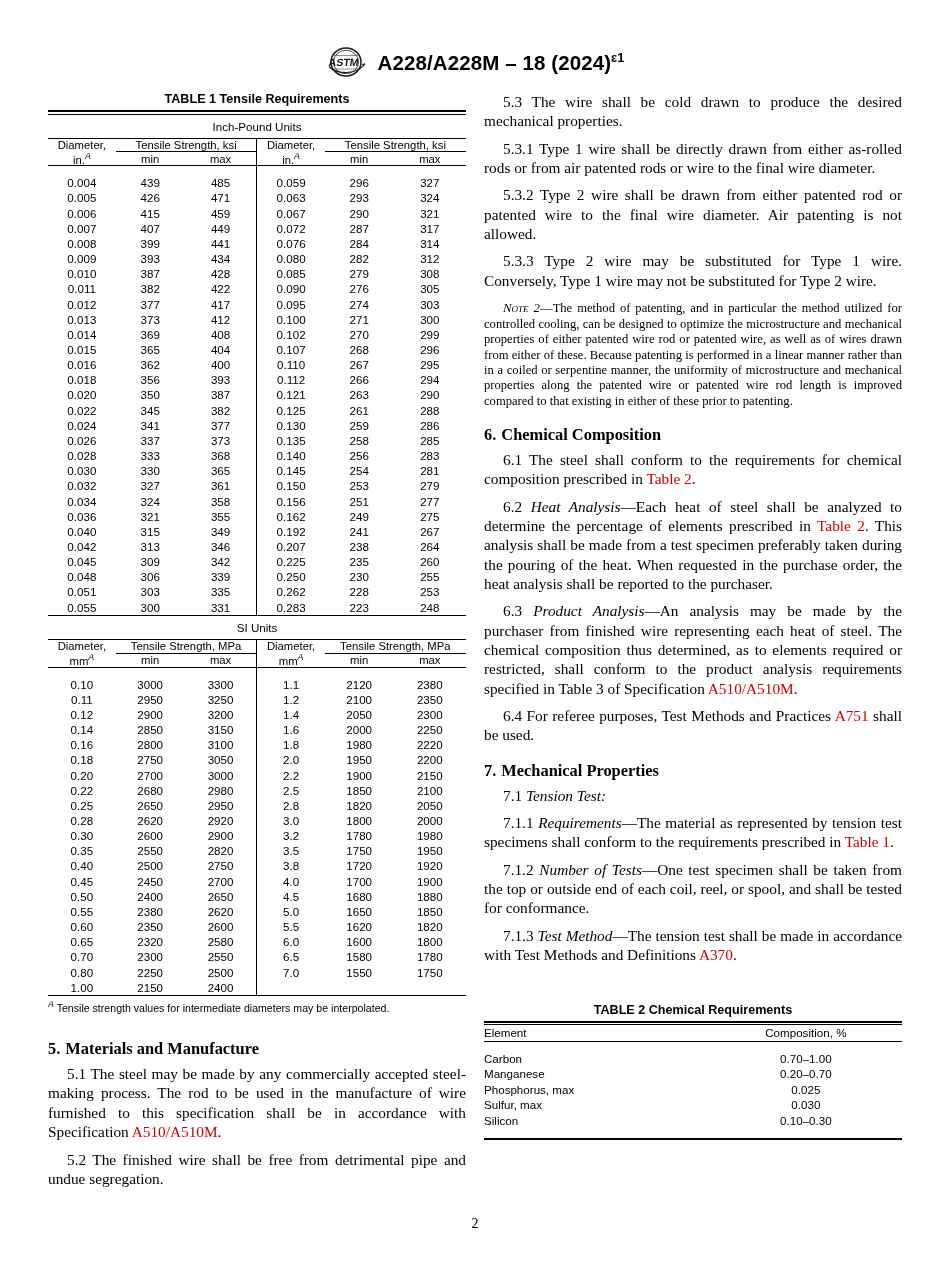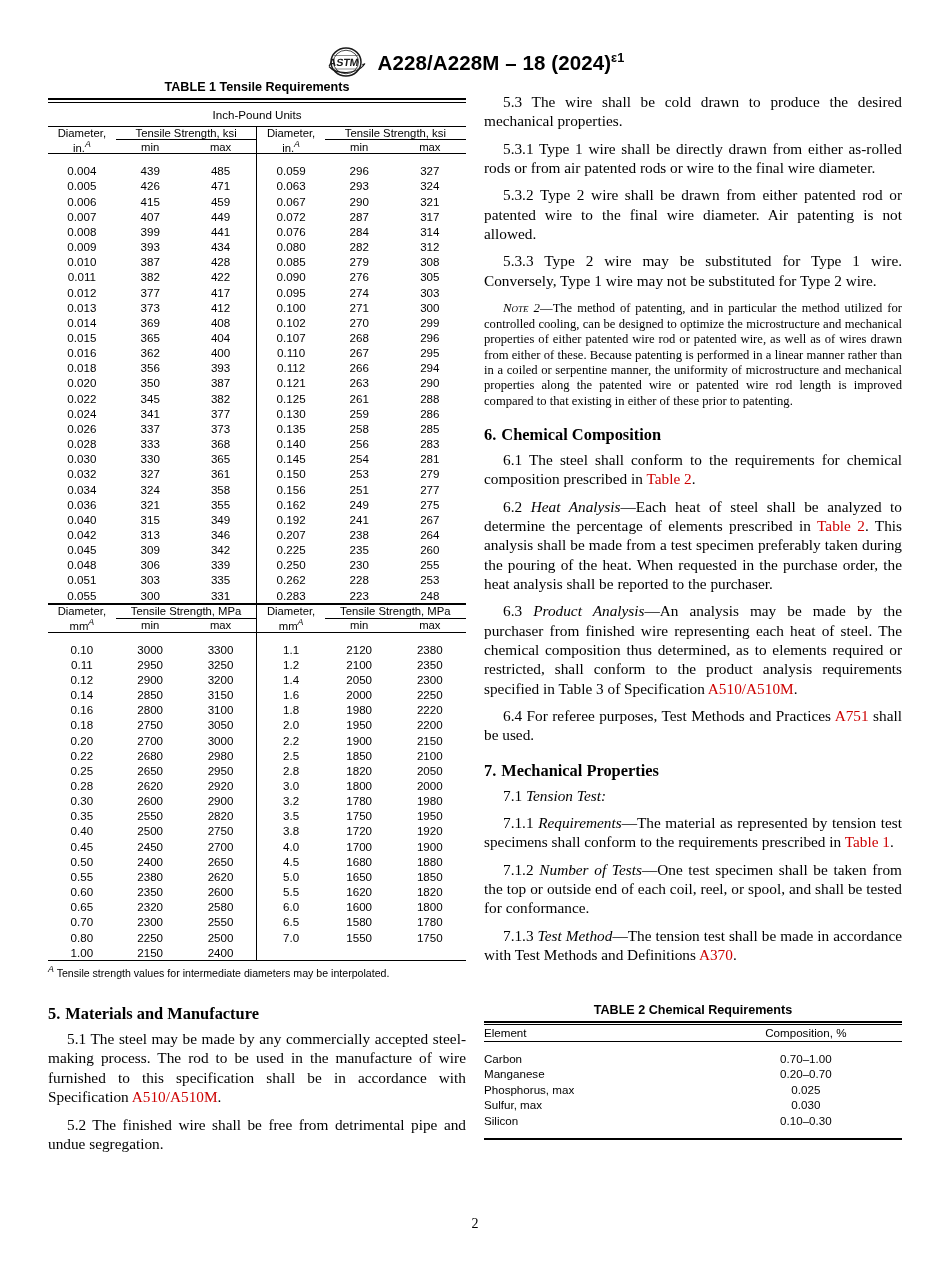--- a/index.html
+++ b/index.html
@@ -35,21 +35,21 @@
     letter-spacing: 0.1px;
     white-space: nowrap;
   }
   .doc-designation sup { font-size: 0.62em; vertical-align: super; }
   .eps { font-style: normal; }
 
   
   .col-left {
     position: absolute;
     left: 48px;
-    top: 80px;
+    top: 92px;
     width: 418px;
   }
   .col-right {
     position: absolute;
     left: 484px;
     top: 92px;
     width: 418px;
   }
 
   
@@ -491,20 +491,21 @@
             <td class="cellnum">300</td>
             <td class="cellnum">331</td>
             <td class="cellnum vline">0.283</td>
             <td class="cellnum">223</td>
             <td class="cellnum">248</td>
           </tr>
         </tbody>
     </table>
     <div class="rule-thin"></div>
 
+    <div class="unit-label">SI Units</div>
     <div class="rule-thin"></div>
 
     <table class="t1">
       <colgroup>
         <col style="width:16.2%">
           <col style="width:16.5%">
           <col style="width:17.3%">
         <col style="width:16.2%">
           <col style="width:16.5%">
           <col style="width:17.3%">

